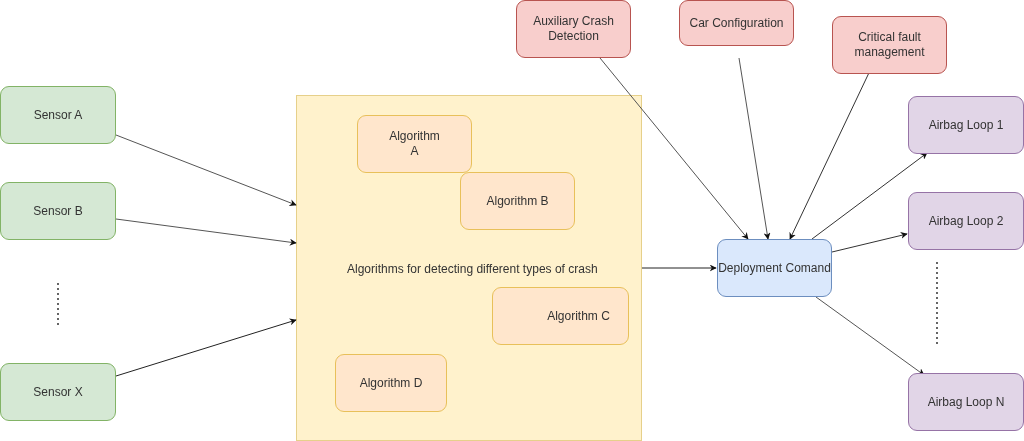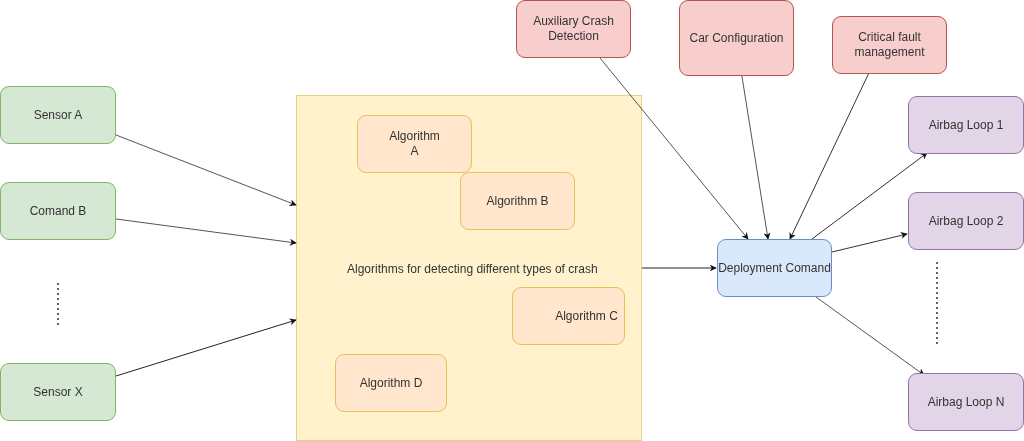--- a/index.html
+++ b/index.html
@@ -34,32 +34,32 @@
   <line x1="600" y1="58" x2="748" y2="239" stroke="#555" stroke-width="1" marker-end="url(#arrow)"></line>
   <line x1="739" y1="58" x2="768" y2="239" stroke="#555" stroke-width="1" marker-end="url(#arrow)"></line>
   <line x1="876" y1="58" x2="790" y2="239" stroke="#333" stroke-width="1" marker-end="url(#arrow)"></line>
   <line x1="812" y1="239" x2="927" y2="153" stroke="#333" stroke-width="1" marker-end="url(#arrow)"></line>
   <line x1="832" y1="252" x2="907" y2="234" stroke="#333" stroke-width="1" marker-end="url(#arrow)"></line>
   <line x1="816" y1="297" x2="924" y2="375" stroke="#555" stroke-width="1" marker-end="url(#arrow)"></line>
   <line x1="937" y1="262" x2="937" y2="346" stroke="#333" stroke-width="1.5" stroke-dasharray="2,3"></line>
 </svg>
 
 <div class="node sensor" style="left:0px;top:86px;width:116px;height:58px;">Sensor A</div>
-<div class="node sensor" style="left:0px;top:182px;width:116px;height:58px;">Comand B</div>
+<div class="node sensor" style="left:0px;top:182px;width:116px;height:58px;">Sensor B</div>
 <div class="node sensor" style="left:0px;top:363px;width:116px;height:58px;">Sensor X</div>
 
 <div class="node algo" style="left:335px;top:115px;width:115px;height:58px;margin-left:22px;">Algorithm
 A</div>
 <div class="node algo" style="left:460px;top:172px;width:115px;height:58px;">Algorithm B</div>
-<div class="node algo" style="left:512px;top:287px;width:113px;height:58px;padding-left:36px;">Algorithm C</div>
+<div class="node algo" style="left:492px;top:287px;width:137px;height:58px;padding-left:36px;">Algorithm C</div>
 <div class="node algo" style="left:335px;top:354px;width:112px;height:58px;">Algorithm D</div>
 
 <div class="node input" style="left:516px;top:0px;width:115px;height:58px;">Auxiliary Crash
 Detection</div>
-<div class="node input" style="left:679px;top:0px;width:115px;height:76px;">Car Configuration</div>
+<div class="node input" style="left:679px;top:0px;width:115px;height:46px;">Car Configuration</div>
 <div class="node input" style="left:832px;top:0px;width:115px;height:58px;margin-top:16px;">Critical fault
 management</div>
 
 <div class="node deploy" style="left:717px;top:239px;width:115px;height:58px;">Deployment Comand</div>
 
 <div class="node airbag" style="left:908px;top:96px;width:116px;height:58px;">Airbag Loop 1</div>
 <div class="node airbag" style="left:908px;top:192px;width:116px;height:58px;">Airbag Loop 2</div>
 <div class="node airbag" style="left:908px;top:373px;width:116px;height:58px;">Airbag Loop N</div>
 
 </body></html>

